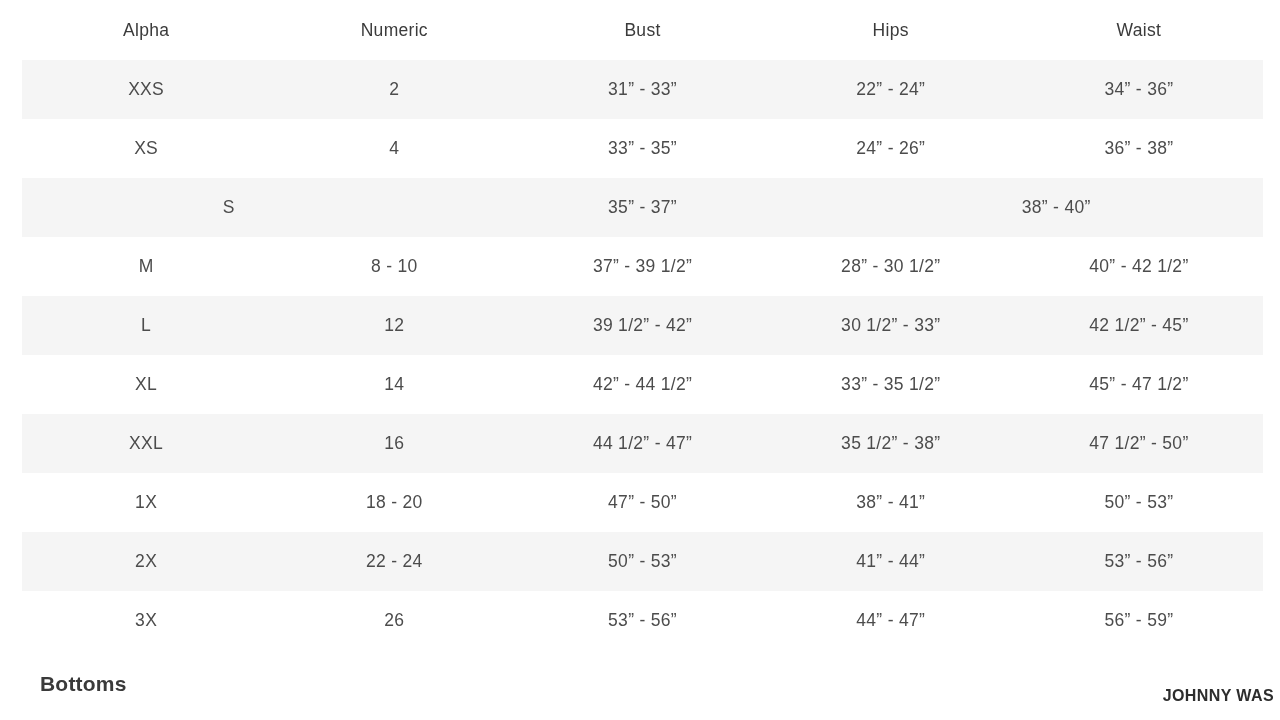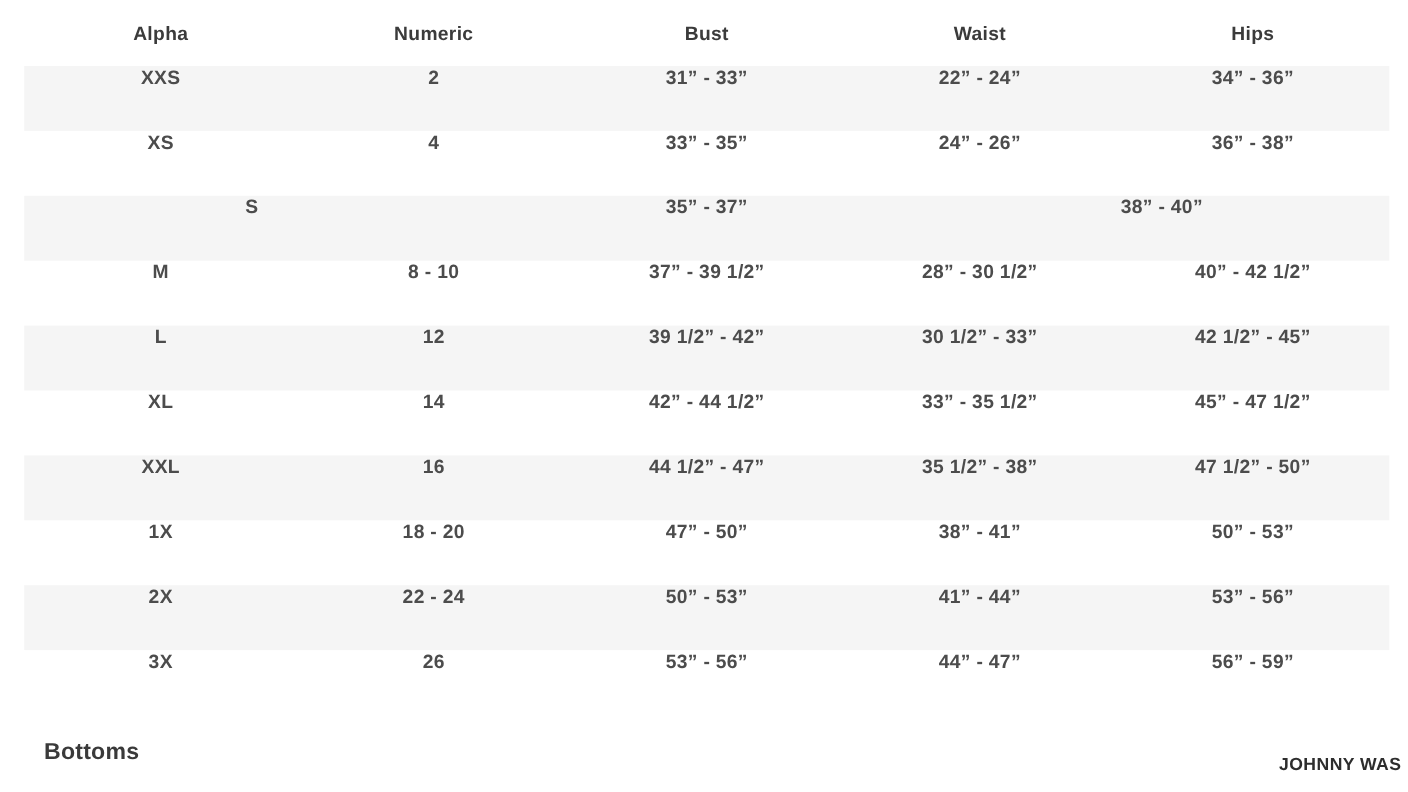--- a/index.html
+++ b/index.html
@@ -8,36 +8,35 @@
     width: 1280px; height: 720px;
     background: #ffffff;
     font-family: "Liberation Sans", "DejaVu Sans", sans-serif;
     overflow: hidden;
     position: relative;
   }
   .size-table {
     position: absolute;
     left: 22px; top: 0;
     width: 1241px;
-    font-weight: bold;
   }
   .header-row {
     display: flex;
     height: 60px;
     align-items: center;
   }
   .header-row .col {
     color: #3b3b3b;
     font-size: 17.5px;
     letter-spacing: 0.3px;
   }
   .rows .row {
     display: flex;
     height: 59px;
-    align-items: flex-start;
+    align-items: center;
     font-size: 17.5px;
     color: #4c4c4c;
     letter-spacing: 0.3px;
   }
   .rows .row:nth-child(odd) { background: #f5f5f5; }
   .col {
     flex: 1 1 0;
     text-align: center;
     white-space: nowrap;
   }
@@ -61,22 +60,22 @@
   }
 </style>
 </head>
 <body>
 
 <div class="size-table">
   <div class="header-row">
     <div class="col">Alpha</div>
     <div class="col">Numeric</div>
     <div class="col">Bust</div>
+    <div class="col">Hips</div>
     <div class="col">Waist</div>
-    <div class="col">Hips</div>
   </div>
   <div class="rows">
     <div class="row">
       <div class="col">XXS</div>
       <div class="col">2</div>
       <div class="col">31” - 33”</div>
       <div class="col">22” - 24”</div>
       <div class="col">34” - 36”</div>
     </div>
     <div class="row">

